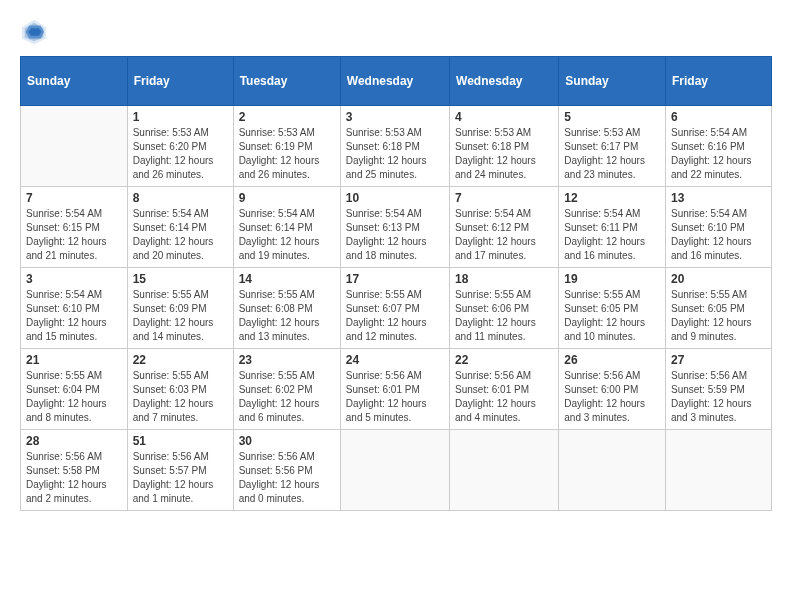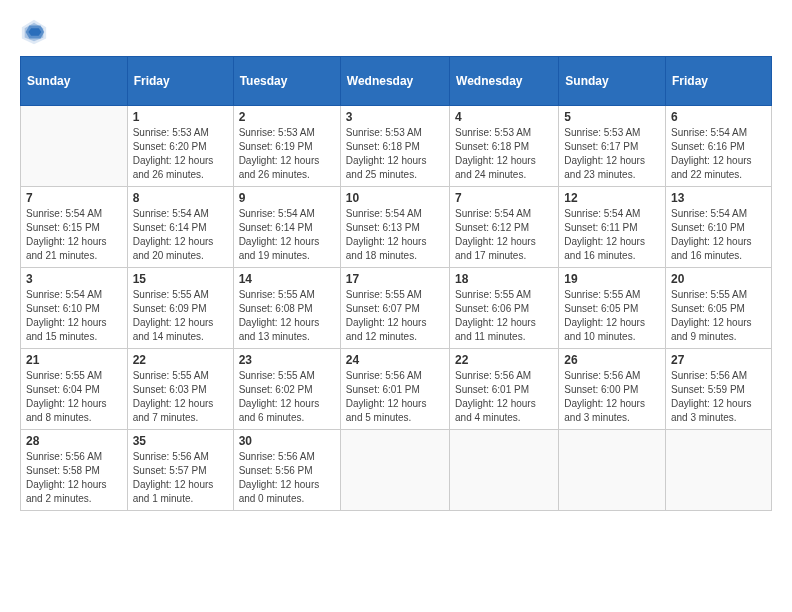--- a/index.html
+++ b/index.html
@@ -250,21 +250,21 @@
             <span class="day-num">27</span>
             <div class="day-info">Sunrise: 5:56 AM<br>Sunset: 5:59 PM<br>Daylight: 12 hours<br>and 3 minutes.</div>
           </td>
         </tr>
         <tr>
           <td>
             <span class="day-num">28</span>
             <div class="day-info">Sunrise: 5:56 AM<br>Sunset: 5:58 PM<br>Daylight: 12 hours<br>and 2 minutes.</div>
           </td>
           <td>
-            <span class="day-num">35</span>
+            <span class="day-num">51</span>
             <div class="day-info">Sunrise: 5:56 AM<br>Sunset: 5:57 PM<br>Daylight: 12 hours<br>and 1 minute.</div>
           </td>
           <td>
             <span class="day-num">30</span>
             <div class="day-info">Sunrise: 5:56 AM<br>Sunset: 5:56 PM<br>Daylight: 12 hours<br>and 0 minutes.</div>
           </td>
           <td class="empty"></td>
           <td class="empty"></td>
           <td class="empty"></td>
           <td class="empty"></td>

